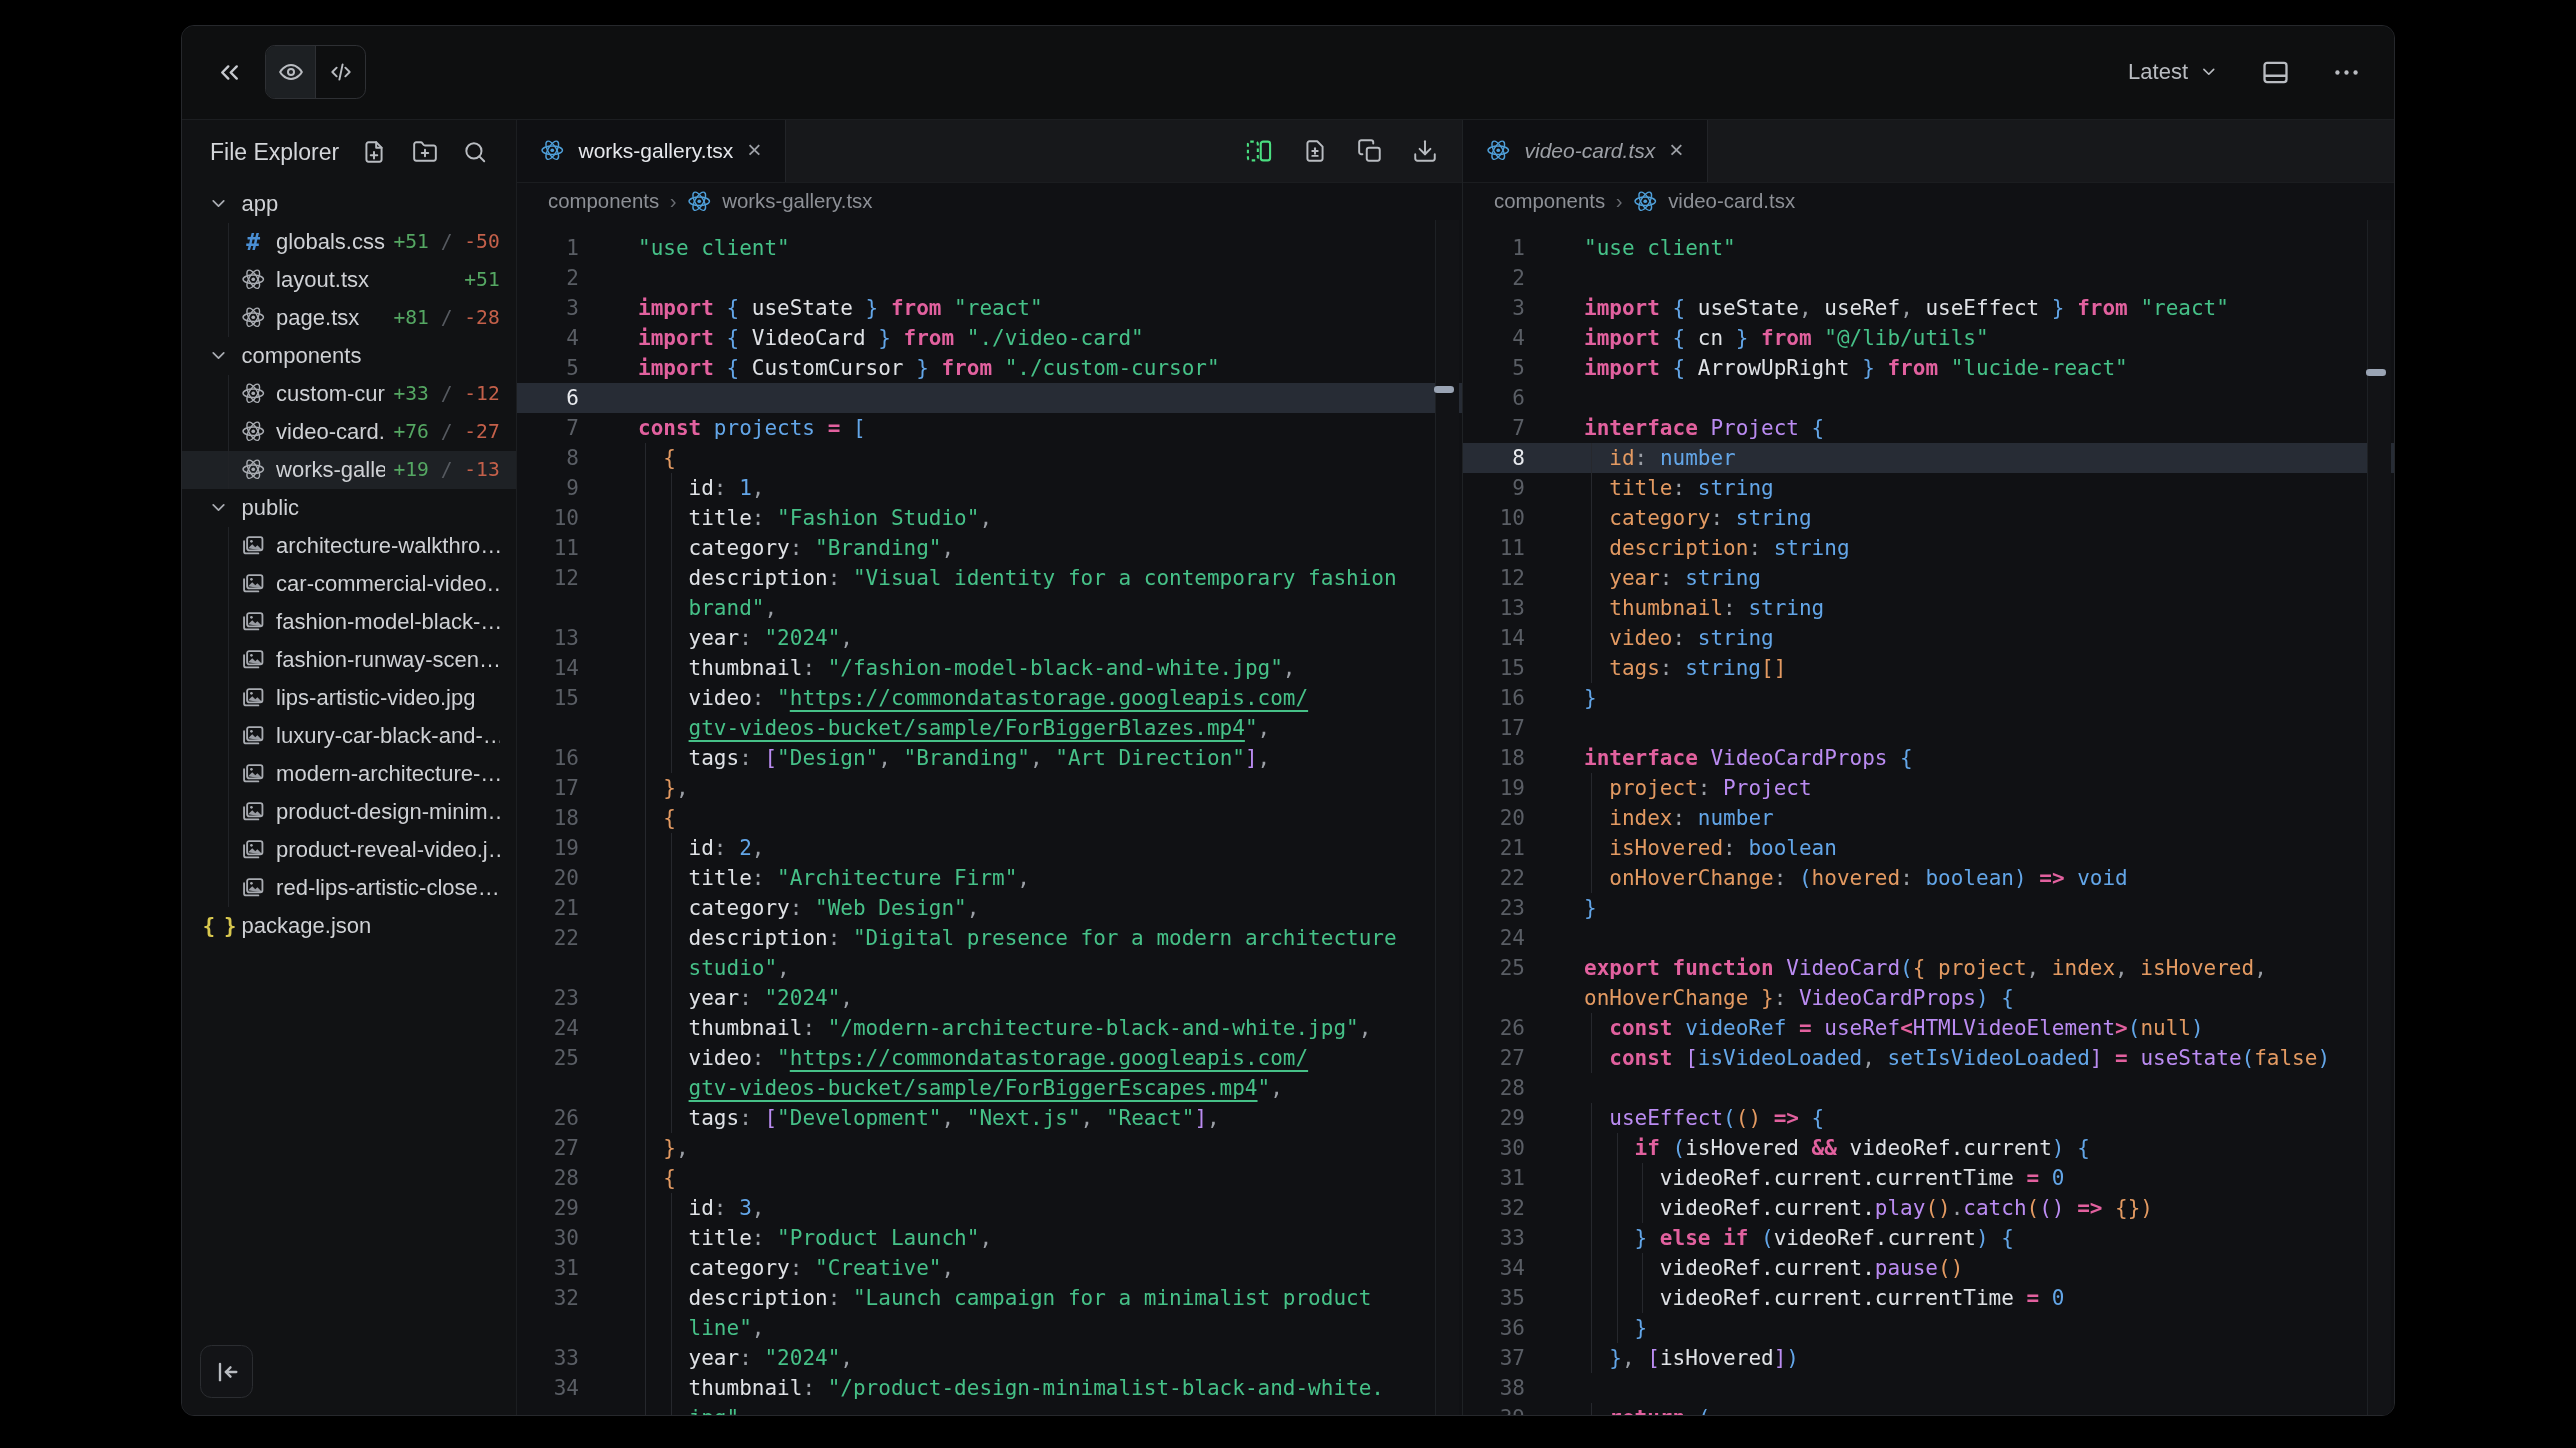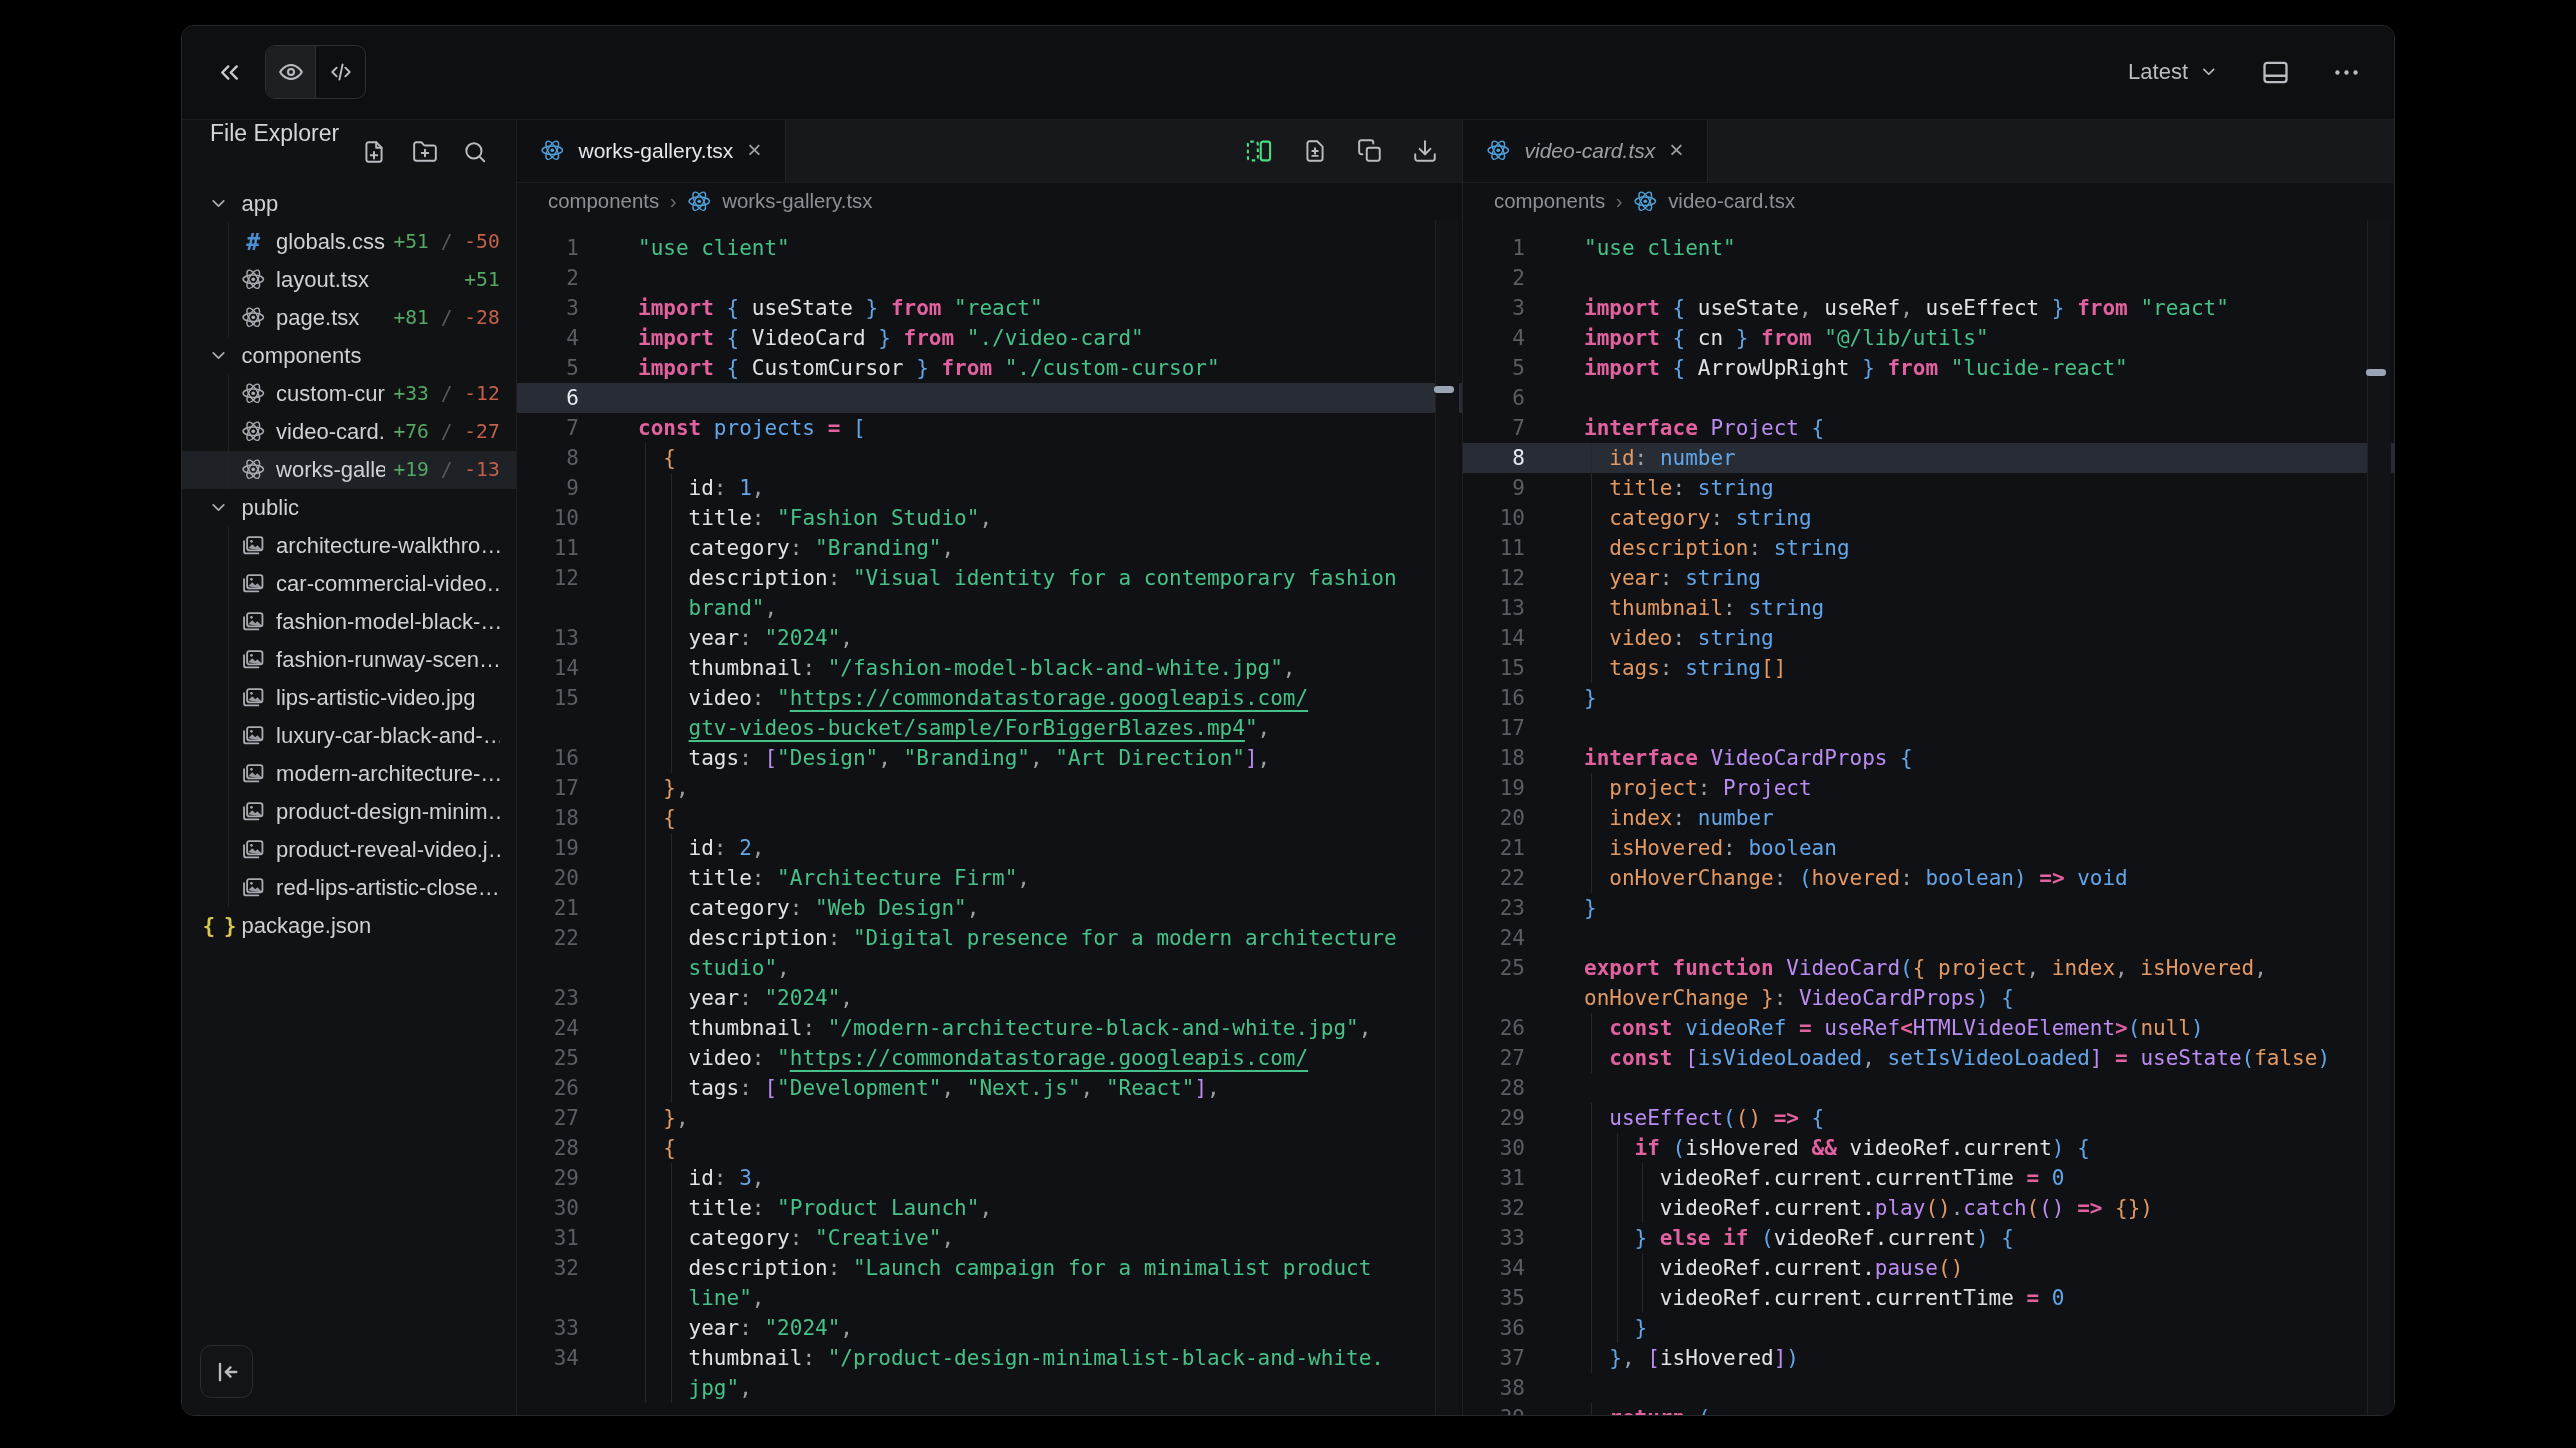--- a/index.html
+++ b/index.html
@@ -15,21 +15,21 @@
   .viewtoggle{display:flex;margin-left:21px;border:0.8px solid #2e3034;border-radius:9.8px;overflow:hidden;height:52px;}
   .viewtoggle .seg{width:49px;display:flex;align-items:center;justify-content:center;color:#d3d5d9;}
   .viewtoggle .seg.on{background:#1d2023;}
   .viewtoggle .seg+.seg{border-left:0.8px solid #2e3034;color:#c7c9cd;}
   .tb-spacer{flex:1;}
   .latest{display:flex;align-items:center;gap:11.4px;color:#b9bcc1;font-size:22px;cursor:default;}
   .tb-right{display:flex;align-items:center;gap:41px;}
   
   .main{display:flex;height:1295px;}
   .sidebar{width:335px;flex:none;border-right:0.8px solid #1c1e21;box-sizing:border-box;position:relative;background:#111214;}
-  .sb-header{height:65px;display:flex;padding:0 28px;}
+  .sb-header{height:65px;display:flex;align-items:center;padding:0 28px;}
   .sb-title{flex:1;color:#d4d6da;font-size:23px;}
   .sb-icons{display:flex;gap:24.5px;color:#9fa2a8;}
   .trow{height:38px;display:flex;align-items:center;padding:0 16.3px 0 24.5px;position:relative;font-size:22px;color:#cfd1d5;box-sizing:border-box;}
   .trow.lvl1{padding-left:59px;}
   .trow.lvl1::before{content:"";position:absolute;left:46px;top:0;bottom:0;width:0.8px;background:#212327;}
   .trow .tico{width:24.5px;flex:none;display:flex;justify-content:center;color:#a9acb2;}
   .trow .tlabel{margin-left:10.6px;white-space:nowrap;overflow:hidden;}
   .trow.sel{background:#1e2125;}
   .tstats{margin-left:auto;font-family:"DejaVu Sans Mono",monospace;font-size:19.6px;white-space:nowrap;padding-left:8.2px;}
   .tadd{color:#55a763;} .tslash{color:#565a60;} .tdel{color:#c4604a;}
@@ -455,20 +455,21 @@
               <div class="cl"><span class="ln">17</span><span class="ct"><i class="gd" style="left: 30px;"></i><span class="tk-o">  }</span><span class="tk-d">,</span></span></div>
               <div class="cl"><span class="ln">18</span><span class="ct"><i class="gd" style="left: 30px;"></i><span class="tk-o">  {</span></span></div>
               <div class="cl"><span class="ln">19</span><span class="ct"><i class="gd" style="left: 30px;"></i><i class="gd" style="left: 56px;"></i><span class="tk-w">    id</span><span class="tk-d">:</span><span class="tk-v"> 2</span><span class="tk-d">,</span></span></div>
               <div class="cl"><span class="ln">20</span><span class="ct"><i class="gd" style="left: 30px;"></i><i class="gd" style="left: 56px;"></i><span class="tk-w">    title</span><span class="tk-d">:</span><span class="tk-s"> "Architecture Firm"</span><span class="tk-d">,</span></span></div>
               <div class="cl"><span class="ln">21</span><span class="ct"><i class="gd" style="left: 30px;"></i><i class="gd" style="left: 56px;"></i><span class="tk-w">    category</span><span class="tk-d">:</span><span class="tk-s"> "Web Design"</span><span class="tk-d">,</span></span></div>
               <div class="cl"><span class="ln">22</span><span class="ct"><i class="gd" style="left: 30px;"></i><i class="gd" style="left: 56px;"></i><span class="tk-w">    description</span><span class="tk-d">:</span><span class="tk-s"> "Digital presence for a modern architecture</span></span></div>
               <div class="cl"><span class="ln"></span><span class="ct"><i class="gd" style="left: 30px;"></i><i class="gd" style="left: 56px;"></i><span class="tk-s">    studio"</span><span class="tk-d">,</span></span></div>
               <div class="cl"><span class="ln">23</span><span class="ct"><i class="gd" style="left: 30px;"></i><i class="gd" style="left: 56px;"></i><span class="tk-w">    year</span><span class="tk-d">:</span><span class="tk-s"> "2024"</span><span class="tk-d">,</span></span></div>
               <div class="cl"><span class="ln">24</span><span class="ct"><i class="gd" style="left: 30px;"></i><i class="gd" style="left: 56px;"></i><span class="tk-w">    thumbnail</span><span class="tk-d">:</span><span class="tk-s"> "/modern-architecture-black-and-white.jpg"</span><span class="tk-d">,</span></span></div>
               <div class="cl"><span class="ln">25</span><span class="ct"><i class="gd" style="left: 30px;"></i><i class="gd" style="left: 56px;"></i><span class="tk-w">    video</span><span class="tk-d">:</span><span class="tk-s"> "</span><span class="tk-su">https://commondatastorage.googleapis.com/</span></span></div>
+              <div class="cl"><span class="ln"></span><span class="ct"><i class="gd" style="left: 30px;"></i><i class="gd" style="left: 56px;"></i><span class="tk-s">    </span><span class="tk-su">gtv-videos-bucket/sample/ForBiggerEscapes.mp4</span><span class="tk-s">"</span><span class="tk-d">,</span></span></div>
               <div class="cl"><span class="ln">26</span><span class="ct"><i class="gd" style="left: 30px;"></i><i class="gd" style="left: 56px;"></i><span class="tk-w">    tags</span><span class="tk-d">:</span><span class="tk-p"> [</span><span class="tk-s">"Development"</span><span class="tk-d">,</span><span class="tk-s"> "Next.js"</span><span class="tk-d">,</span><span class="tk-s"> "React"</span><span class="tk-p">]</span><span class="tk-d">,</span></span></div>
               <div class="cl"><span class="ln">27</span><span class="ct"><i class="gd" style="left: 30px;"></i><span class="tk-o">  }</span><span class="tk-d">,</span></span></div>
               <div class="cl"><span class="ln">28</span><span class="ct"><i class="gd" style="left: 30px;"></i><span class="tk-o">  {</span></span></div>
               <div class="cl"><span class="ln">29</span><span class="ct"><i class="gd" style="left: 30px;"></i><i class="gd" style="left: 56px;"></i><span class="tk-w">    id</span><span class="tk-d">:</span><span class="tk-v"> 3</span><span class="tk-d">,</span></span></div>
               <div class="cl"><span class="ln">30</span><span class="ct"><i class="gd" style="left: 30px;"></i><i class="gd" style="left: 56px;"></i><span class="tk-w">    title</span><span class="tk-d">:</span><span class="tk-s"> "Product Launch"</span><span class="tk-d">,</span></span></div>
               <div class="cl"><span class="ln">31</span><span class="ct"><i class="gd" style="left: 30px;"></i><i class="gd" style="left: 56px;"></i><span class="tk-w">    category</span><span class="tk-d">:</span><span class="tk-s"> "Creative"</span><span class="tk-d">,</span></span></div>
               <div class="cl"><span class="ln">32</span><span class="ct"><i class="gd" style="left: 30px;"></i><i class="gd" style="left: 56px;"></i><span class="tk-w">    description</span><span class="tk-d">:</span><span class="tk-s"> "Launch campaign for a minimalist product</span></span></div>
               <div class="cl"><span class="ln"></span><span class="ct"><i class="gd" style="left: 30px;"></i><i class="gd" style="left: 56px;"></i><span class="tk-s">    line"</span><span class="tk-d">,</span></span></div>
               <div class="cl"><span class="ln">33</span><span class="ct"><i class="gd" style="left: 30px;"></i><i class="gd" style="left: 56px;"></i><span class="tk-w">    year</span><span class="tk-d">:</span><span class="tk-s"> "2024"</span><span class="tk-d">,</span></span></div>
               <div class="cl"><span class="ln">34</span><span class="ct"><i class="gd" style="left: 30px;"></i><i class="gd" style="left: 56px;"></i><span class="tk-w">    thumbnail</span><span class="tk-d">:</span><span class="tk-s"> "/product-design-minimalist-black-and-white.</span></span></div>

